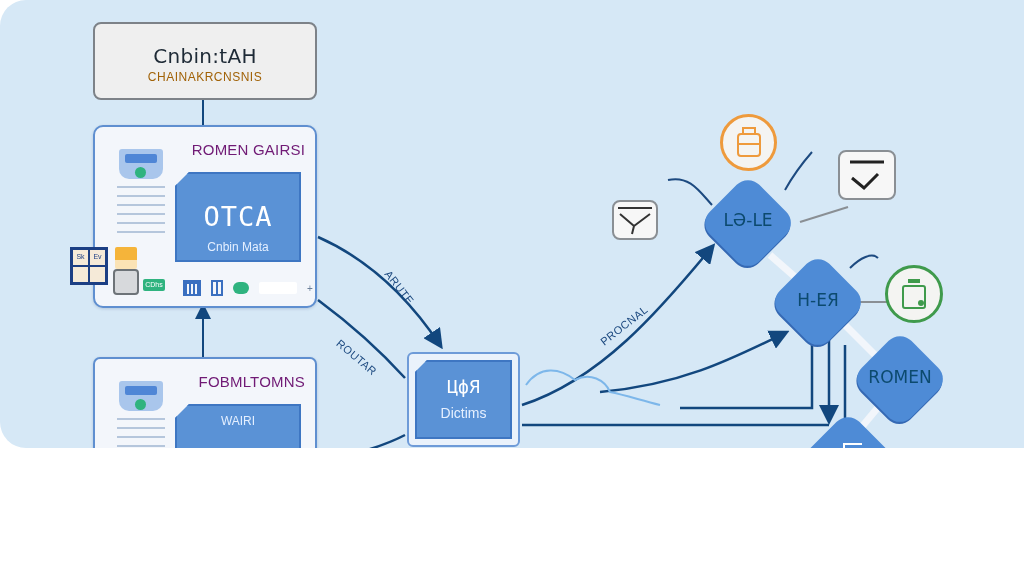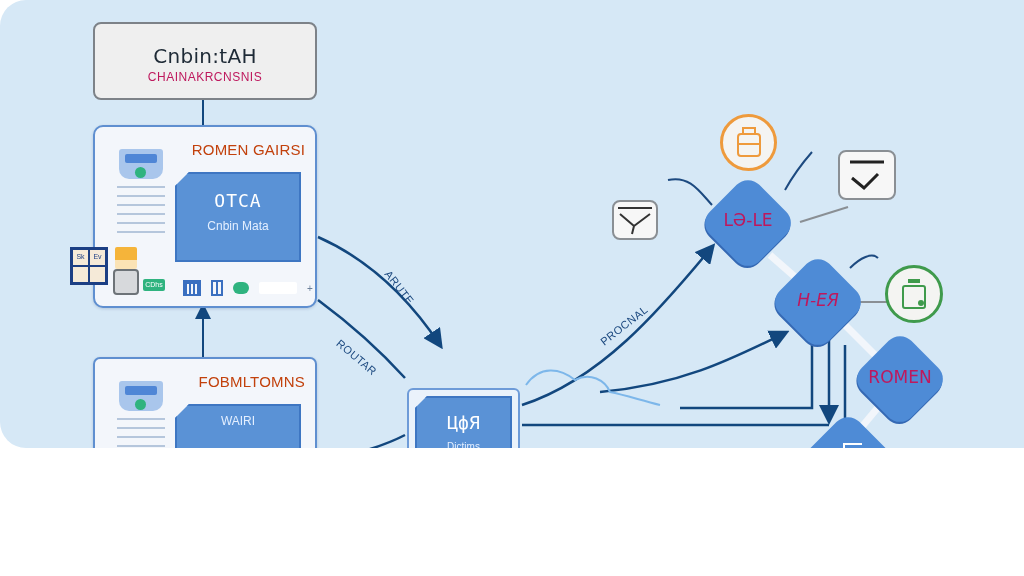--- a/index.html
+++ b/index.html
@@ -1,48 +1,48 @@
 <!DOCTYPE html>
 <html><head>
 <meta charset="utf-8">
 <style>
   html, body { margin: 0; padding: 0; }
   body { width: 1024px; height: 576px; background: #ffffff; overflow: hidden; position: relative; font-family: "Liberation Sans", sans-serif; }
   .canvas { position: absolute; left: 0; top: 0; width: 1024px; height: 448px; border-radius: 26px; background: #d6e8f6; overflow: hidden; padding-left: 48px; }
   svg.lines { position: absolute; left: 0; top: 0; width: 1024px; height: 576px; }
   .title-box { position: absolute; left: 93px; top: 22px; width: 224px; height: 78px; border: 2px solid #7d8288; border-radius: 8px; background: #efefef; box-sizing: border-box; text-align: center; }
   .title-box .t1 { margin-top: 20px; font-size: 20px; color: #1e2a36; letter-spacing: 0.3px; font-family: "DejaVu Sans", sans-serif; }
-  .title-box .t2 { margin-top: 2px; font-size: 12px; color: #be185d; letter-spacing: 0.5px; }
+  .title-box .t2 { margin-top: 2px; font-size: 12px; color: #a16207; letter-spacing: 0.5px; }
   .panel { position: absolute; left: 93px; width: 224px; height: 183px; border: 2px solid #5f8fd0; border-radius: 10px; background: #f3f6fb; box-sizing: border-box; box-shadow: 0 1px 3px rgba(40,70,120,0.2); }
-  .panel .ptitle { position: absolute; right: 10px; top: 14px; font-size: 15px; color: #c2410c; letter-spacing: 0.2px; }
+  .panel .ptitle { position: absolute; right: 10px; top: 14px; font-size: 15px; color: #701a75; letter-spacing: 0.2px; }
   .panel .doc { position: absolute; left: 18px; top: 22px; width: 54px; height: 120px; }
   .doc .hdr { width: 44px; height: 30px; margin-left: 6px; background: #a9c6ec; border-radius: 3px 3px 10px 10px; position: relative; }
   .doc .hdr .bar { position: absolute; left: 6px; top: 5px; width: 32px; height: 9px; background: #4f86d6; border-radius: 2px; }
   .doc .hdr .dot { position: absolute; left: 16px; top: 18px; width: 11px; height: 11px; border-radius: 50%; background: #2fb37f; }
   .doc .line { height: 2px; background: #b5c6dc; margin: 7px 2px 0 4px; }
   .card { position: absolute; left: 80px; top: 45px; width: 126px; height: 90px; background: #5a92d6; border: 2px solid #3e76c2; box-sizing: border-box; clip-path: polygon(14px 0, 100% 0, 100% 100%, 0 100%, 0 14px); }
-  .card .c1 { text-align: center; color: #ffffff; font-size: 18px; margin-top: 16px; font-family: "DejaVu Sans Mono", monospace; letter-spacing: 1px; }
+  .card .c1 { text-align: center; color: #ffffff; font-size: 27px; margin-top: 27px; font-family: "DejaVu Sans Mono", monospace; letter-spacing: 1px; }
   .card .c2 { text-align: center; color: #e4efff; font-size: 12px; margin-top: 8px; }
   .tools { position: absolute; left: 88px; bottom: 10px; display: flex; align-items: center; gap: 10px; }
   .ic-trash { width: 18px; height: 16px; border: 2px solid #3a6fc0; border-top-width: 4px; box-sizing: border-box; background: repeating-linear-gradient(90deg, #3a6fc0 0 2px, transparent 2px 4px); }
   .ic-cols { width: 12px; height: 16px; border: 2px solid #3a6fc0; box-sizing: border-box; background: linear-gradient(90deg, transparent 3px, #3a6fc0 3px 5px, transparent 5px); }
   .ic-pill { width: 16px; height: 12px; border-radius: 6px; background: #2fb37f; }
   .tool-input { width: 38px; height: 12px; background: #ffffff; border-radius: 2px; }
   .ic-plus { font-size: 10px; color: #6b7f99; }
   .grid-ic { position: absolute; left: -25px; top: 120px; width: 38px; height: 38px; border: 3px solid #1c3f84; box-sizing: border-box; display: grid; grid-template-columns: 1fr 1fr; grid-template-rows: 1fr 1fr; gap: 2px; background: #1c3f84; }
   .grid-ic span { background: #f5ead8; font-size: 7px; color: #1c3f84; text-align: center; line-height: 14px; }
   .flag { position: absolute; left: 20px; top: 120px; width: 22px; height: 22px; background: linear-gradient(180deg, #f5b43a 0 60%, #fbe3b5 60%); border-radius: 2px; }
   .printer { position: absolute; left: 18px; top: 142px; width: 26px; height: 26px; background: #d7d9dc; border: 2px solid #6d7378; border-radius: 4px; box-sizing: border-box; }
   .green-tag { position: absolute; left: 48px; top: 152px; width: 22px; height: 12px; background: #2fb37f; border-radius: 2px; color: #fff; font-size: 7px; text-align: center; line-height: 12px; }
-  .center-node { position: absolute; left: 407px; top: 352px; width: 113px; height: 95px; border: 2px solid #6e9bd8; border-radius: 6px; background: #eaf2fb; box-sizing: border-box; margin-top: 36px; }
+  .center-node { position: absolute; left: 407px; top: 352px; width: 113px; height: 95px; border: 2px solid #6e9bd8; border-radius: 6px; background: #eaf2fb; box-sizing: border-box; }
   .center-node .inner { position: absolute; left: 6px; top: 6px; right: 6px; bottom: 6px; background: #5a92d6; border: 2px solid #3e76c2; box-sizing: border-box; clip-path: polygon(12px 0, 100% 0, 100% 100%, 0 100%, 0 12px); text-align: center; color: #fff; }
   .center-node .i1 { font-size: 18px; margin-top: 14px; font-family: "DejaVu Sans Mono", monospace; }
-  .center-node .i2 { font-size: 10px; margin-top: 8px; color: #e6f0ff; }
+  .center-node .i2 { font-size: 14px; margin-top: 8px; color: #e6f0ff; }
   .diamond { position: absolute; width: 70px; height: 70px; transform: rotate(45deg); background: #4e8bd6; border-radius: 16px; box-shadow: 1px 2px 0 #3569b4; }
-  .dlabel { position: absolute; color: #be185d; font-size: 17px; text-align: center; font-family: "DejaVu Sans", sans-serif; }
+  .dlabel { position: absolute; color: #0c4a6e; font-size: 17px; text-align: center; font-family: "DejaVu Sans", sans-serif; }
   .circle-ic { position: absolute; border-radius: 50%; background: #f4f4f2; box-sizing: border-box; display: flex; align-items: center; justify-content: center; }
   .bubble { position: absolute; background: #f7f7f7; border: 2px solid #8a8f94; border-radius: 8px; box-sizing: border-box; }
   .edge-label { position: absolute; font-size: 11px; color: #1d4a80; letter-spacing: 0.5px; transform-origin: left top; }
 </style>
 </head>
 <body>
 
 <div class="canvas">
 
   <svg class="lines" viewBox="0 0 1024 576">
@@ -197,21 +197,21 @@
         <rect x="9" y="2" width="12" height="4" fill="#3f9a4c"></rect>
         <rect x="4" y="9" width="22" height="22" rx="2" fill="none" stroke="#3f9a4c" stroke-width="2"></rect>
         <circle cx="22" cy="26" r="3" fill="#3f9a4c"></circle>
       </svg>
   </div>
 
   <div class="diamond" style="left:713px; top:188px;"></div>
   <div class="dlabel" style="left:713px; top:210px; width:70px;">LƏ-LE</div>
 
   <div class="diamond" style="left:783px; top:267px;"></div>
-  <div class="dlabel" style="left:783px; top:290px; width:70px;font-style:italic;">H-ЕЯ</div>
+  <div class="dlabel" style="left:783px; top:290px; width:70px;">H-ЕЯ</div>
 
   <div class="diamond" style="left:865px; top:344px;"></div>
   <div class="dlabel" style="left:865px; top:367px; width:70px;">ROMEN</div>
 
   <div class="diamond" style="left:813px; top:425px;"></div>
   <svg style="position:absolute; left:830px; top:440px;" width="36" height="40">
     <rect x="4" y="10" width="26" height="22" fill="none" stroke="#fff" stroke-width="2"></rect>
     <line x1="4" y1="18" x2="30" y2="18" stroke="#fff" stroke-width="2"></line>
     <line x1="12" y1="10" x2="12" y2="32" stroke="#fff" stroke-width="2"></line>
     <line x1="20" y1="10" x2="20" y2="32" stroke="#fff" stroke-width="2"></line>

